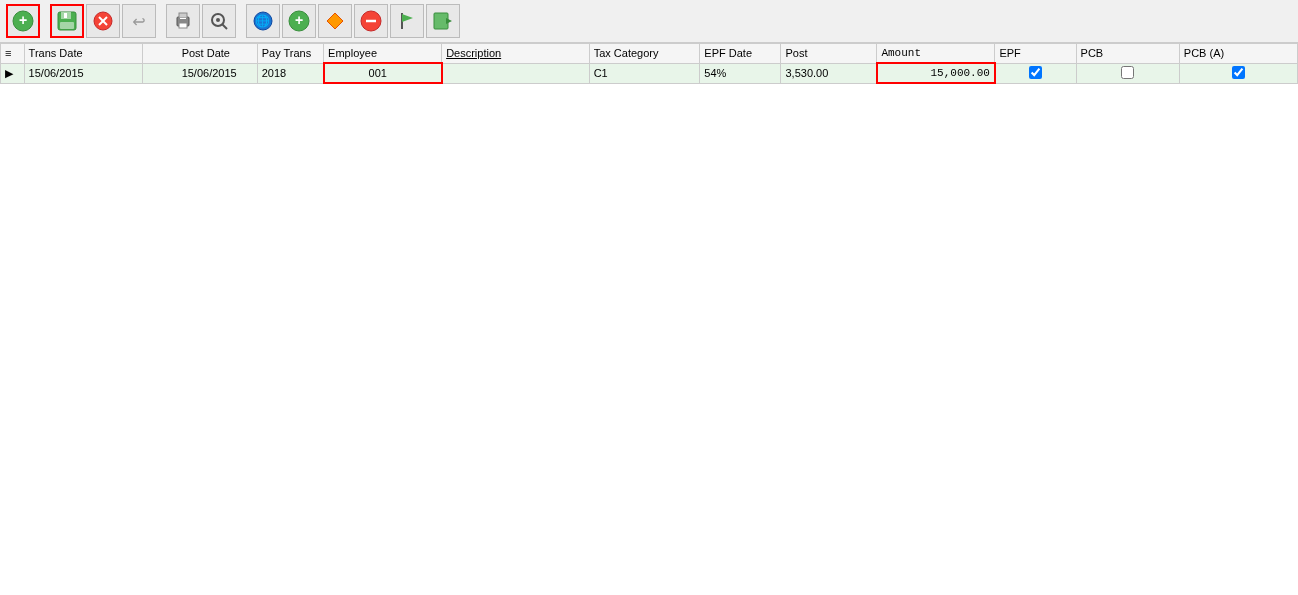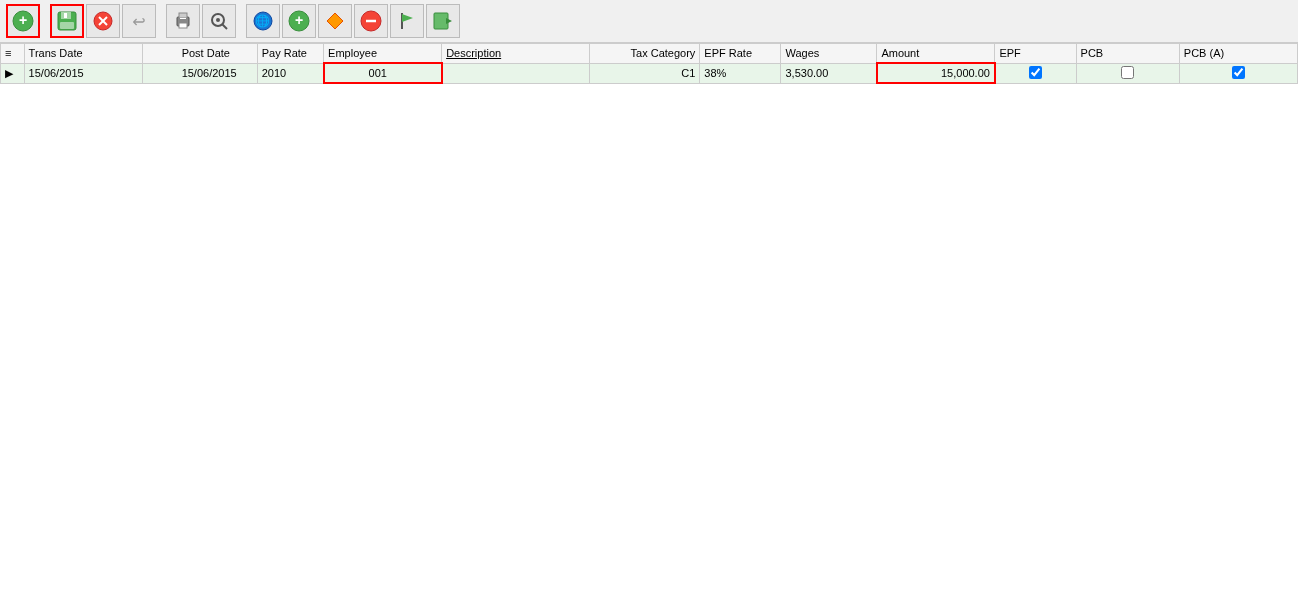--- a/index.html
+++ b/index.html
@@ -74,24 +74,24 @@
       font-size: 11px;
       white-space: nowrap;
       overflow: hidden;
     }
     .col-indicator { width: 16px; }
     .col-trans-date { width: 80px; }
     .col-post-date { width: 78px; padding-left: 39px; }
     .col-pay-year { width: 45px; }
     .col-employee { width: 80px; }
     .col-description { width: 100px; text-decoration: underline; }
-    .col-tax-cat { width: 75px; text-align: right; }
+    .col-tax-cat { width: 75px; }
     .col-epf-rate { width: 55px; }
     .col-wages { width: 65px; }
-    .col-amount { width: 80px; }
+    .col-amount { width: 80px; font-family: Liberation Mono, monospace; }
     .col-epf { width: 55px; }
     .col-pcb { width: 70px; }
     .col-pcba { width: 80px; }
 
     .cell-highlighted {
       border: 2px solid red !important;
       padding-left: 44px;
     }
     .cell-annotated {
       position: relative;
@@ -212,58 +212,58 @@
 
 </div>
 
 <div class="table-container">
   <table>
     <thead>
       <tr>
         <th class="col-indicator">≡</th>
         <th class="col-trans-date">Trans Date</th>
         <th class="col-post-date">Post Date</th>
-        <th class="col-pay-year">Pay Rate</th>
+        <th class="col-pay-year">Pay Trans</th>
         <th class="col-employee">Employee</th>
         <th class="col-description">Description</th>
         <th class="col-tax-cat">Tax Category</th>
-        <th class="col-epf-rate">EPF Rate</th>
-        <th class="col-wages">Wages</th>
+        <th class="col-epf-rate">EPF Date</th>
+        <th class="col-wages">Post</th>
         <th class="col-amount">Amount</th>
         <th class="col-epf">EPF</th>
         <th class="col-pcb">PCB</th>
         <th class="col-pcba">PCB (A)</th>
       </tr>
     </thead>
     <tbody>
       <tr>
         <td class="col-indicator">
           <span>▶</span>
         </td>
         <td class="col-trans-date">
           <span>15/06/2015</span>
         </td>
         <td class="col-post-date">
           <span>15/06/2015</span>
         </td>
         <td class="col-pay-year">
-          <span>2010</span>
+          <span>2018</span>
         </td>
         <td class="col-employee cell-highlighted cell-annotated" style="position:relative;">
           <span>001</span>
           
         </td>
         <td class="col-description">
           <span></span>
         </td>
         <td class="col-tax-cat">
           <span>C1</span>
         </td>
         <td class="col-epf-rate">
-          <span>38%</span>
+          <span>54%</span>
         </td>
         <td class="col-wages wages-cell">
           <span>3,530.00</span>
         </td>
         <td class="col-amount amount-cell cell-highlighted cell-annotated" style="position:relative;">
           <span>15,000.00</span>
           
         </td>
         <td class="col-epf checkbox-cell">
           <input type="checkbox" checked="" style="">

